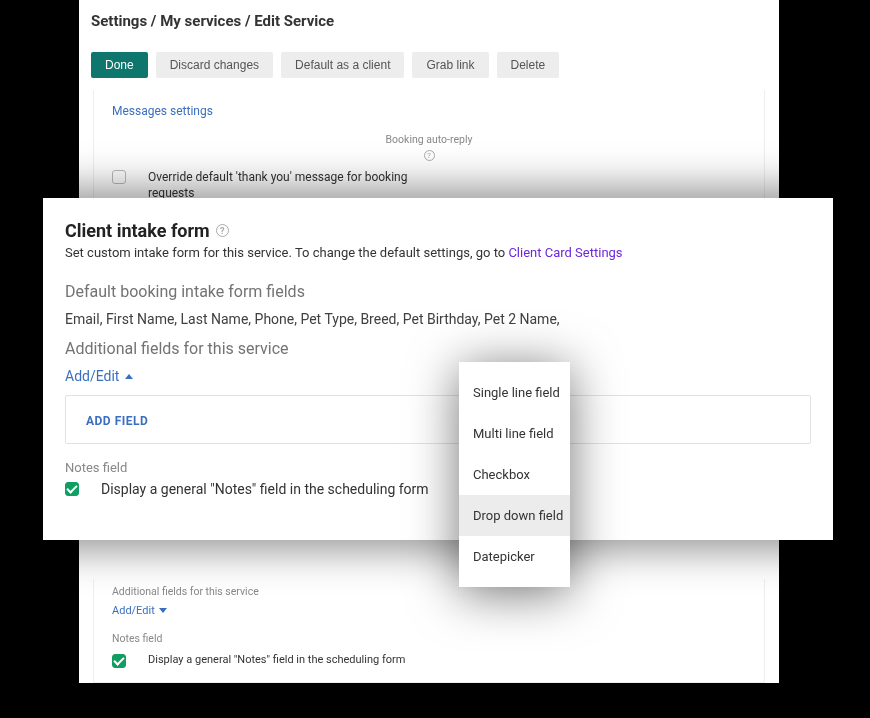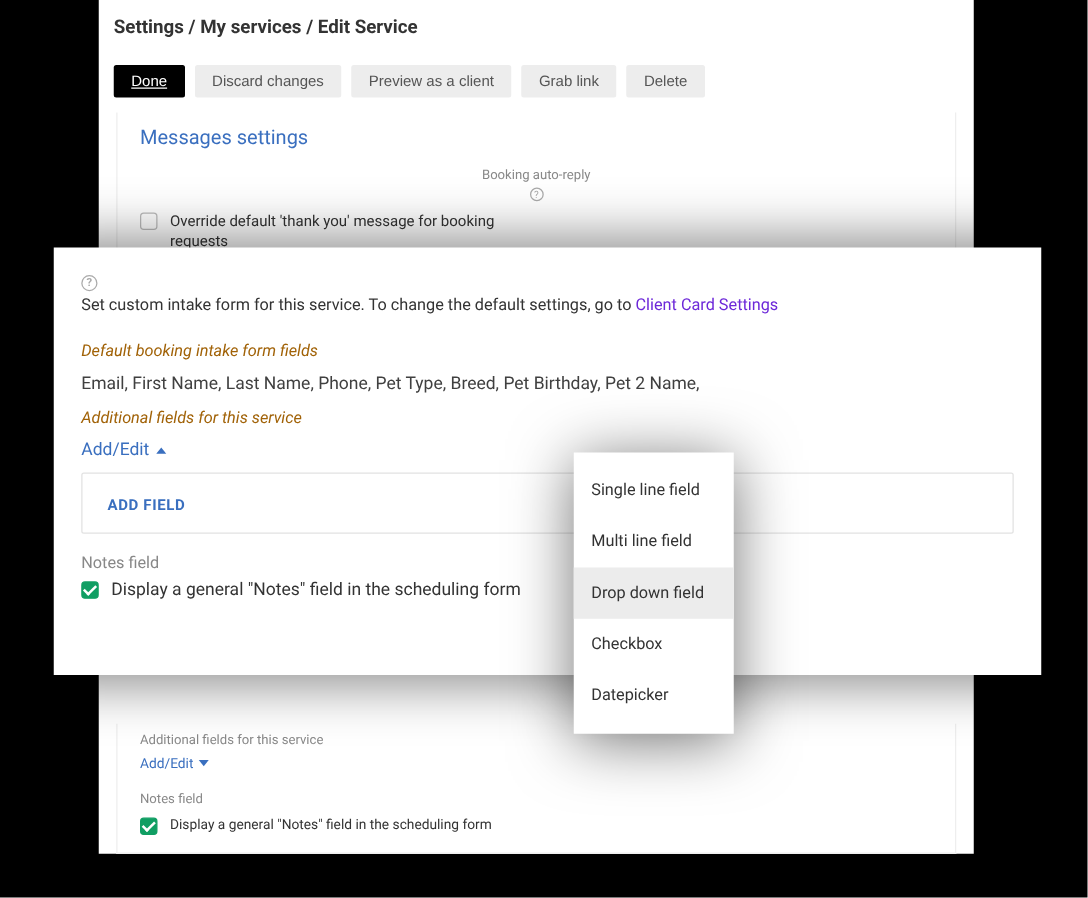--- a/index.html
+++ b/index.html
@@ -34,32 +34,32 @@
     .btn-row { display: flex; gap: 8px; }
     .btn {
       border: none;
       padding: 6px 14px;
       font-size: 12px;
       border-radius: 2px;
       cursor: pointer;
       color: #555;
       background: #ededed;
     }
-    .btn.primary { background: #000000; color: #fff; text-decoration: underline; }
+    .btn.primary { background: #0f766e; color: #fff; }
     .inner-card {
       margin: 0 14px 0 14px;
       border: 1px solid #eee;
       border-top: none;
       border-bottom: none;
       background: #fff;
       padding: 10px 18px 18px 18px;
     }
     .msgs-link {
       color: #3a6fbf;
-      font-size: 16px;
+      font-size: 12px;
     }
     .sub-label {
       color: #888;
       font-size: 10.5px;
       margin-top: 14px;
       display: flex;
       align-items: center;
       gap: 4px;
       flex-direction: column;
     }
@@ -69,21 +69,21 @@
       border: 1px solid #aaa;
       border-radius: 50%;
       font-size: 8px;
       align-items: center;
       justify-content: center;
       color: #aaa;
     }
     .chk-row {
       display: flex;
       align-items: flex-start;
-      gap: 10px;
+      gap: 22px;
       margin-top: 8px;
       font-size: 12px;
       color: #333;
     }
     .chk-row .text { max-width: 300px; line-height: 1.35; }
     .chk {
       width: 14px; height: 14px;
       border: 1.5px solid #bbb;
       border-radius: 3px;
       flex: none;
@@ -154,21 +154,21 @@
       gap: 6px;
       color: #222;
     }
     .section-title .help-icon { width: 13px; height: 13px; font-size: 9px; }
     .section-sub {
       font-size: 13px;
       color: #333;
       margin-top: 4px;
     }
     .section-sub a { color: #6d28d9; cursor: pointer; }
-    .grey13 { color: #a16207; font-size: 13px; margin-top: 22px; font-style: italic; }
+    .grey13 { color: #737373; font-size: 16px; margin-top: 22px; }
     .fields-line {
       font-size: 14px;
       color: #404040;
       margin-top: 10px;
     }
     .add-edit-big {
       color: #3a6fbf;
       font-size: 14px;
       margin-top: 10px;
       display: inline-flex;
@@ -190,21 +190,21 @@
       cursor: pointer;
     }
     .notes-lbl { color: #888; font-size: 13px; margin-top: 16px; }
     .chk-row.big { font-size: 14px; margin-top: 6px; }
     
     
     .dropdown {
       position: absolute;
       left: 459px;
       top: 362px;
-      width: 128px;
+      width: 111px;
       background: #fff;
       box-shadow: 0 6px 50px rgba(0,0,0,.55);
       padding: 10px 0;
       z-index: 50;
     }
     .dd-item {
       padding: 13px 14px;
       font-size: 13px;
       color: #333;
       cursor: pointer;
@@ -217,21 +217,21 @@
   </style>
 </head>
 <body>
 
 <div class="back-panel">
   <div class="back-header">
     <div class="breadcrumb">Settings / My services / Edit Service</div>
     <div class="btn-row">
       <button class="btn primary">Done</button>
       <button class="btn">Discard changes</button>
-      <button class="btn">Preview as a client</button>
+      <button class="btn">Default as a client</button>
       <button class="btn">Grab link</button>
       <button class="btn">Delete</button>
     </div>
   </div>
 
   <div class="inner-card">
     <span class="msgs-link">Messages settings</span>
     <div class="sub-label">
       <span>Booking auto-reply</span>
       <span class="help-icon">?</span>
@@ -253,20 +253,21 @@
     <div class="tiny-grey" style="margin-top:14px;">Notes field</div>
     <div class="chk-row small">
       <span class="chk checked"></span>
       <span>Display a general "Notes" field in the scheduling form</span>
     </div>
   </div>
 </div>
 
 <div class="front-panel">
   <div class="section-title">
+    <span>Client intake form</span>
     <span class="help-icon">?</span>
   </div>
   <div class="section-sub">
     <span>Set custom intake form for this service. To change the default settings, go to </span><a>Client Card Settings</a>
   </div>
   <div class="grey13">Default booking intake form fields</div>
   <div class="fields-line">Email, First Name, Last Name, Phone, Pet Type, Breed, Pet Birthday, Pet 2 Name,</div>
   <div class="grey13" style="margin-top:12px;">Additional fields for this service</div>
   <span class="add-edit-big">
     <span>Add/Edit</span>
@@ -278,16 +279,16 @@
   <div class="notes-lbl">Notes field</div>
   <div class="chk-row big">
     <span class="chk checked"></span>
     <span>Display a general "Notes" field in the scheduling form</span>
   </div>
 </div>
 
 <div class="dropdown">
   <div class="dd-item">Single line field</div>
   <div class="dd-item">Multi line field</div>
+  <div class="dd-item">Checkbox</div>
   <div class="dd-item hover">Drop down field</div>
-  <div class="dd-item">Checkbox</div>
   <div class="dd-item">Datepicker</div>
 </div>
 
 </body></html>

